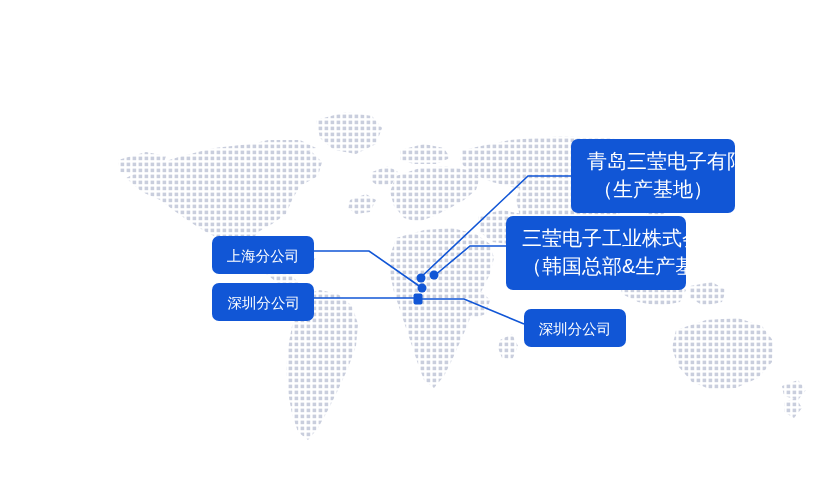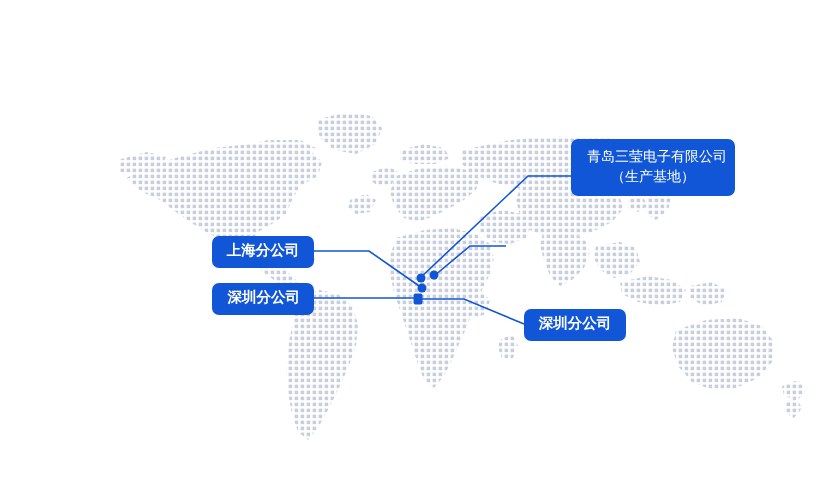--- a/index.html
+++ b/index.html
@@ -58,27 +58,26 @@
     border-radius: 7px;
     text-align: center;
     line-height: 1.42;
     white-space: nowrap;
     box-sizing: border-box;
   }
   .label .line {
     display: block;
   }
   .label.one-line {
-    padding: 4px 14px 7px 14px;
+    padding: 10px 14px 7px 14px;
     font-size: 14.5px;
-    font-weight: bold;
   }
   .label.two-line {
     padding: 8px 16px 9px 16px;
-    font-size: 14px;
+    font-size: 20px;
   }
 </style>
 </head>
 <body>
 
 <div id="stage">
 
   <div id="map-layer">
     <svg width="824" height="480" viewBox="0 0 824 480" xmlns="http://www.w3.org/2000/svg" aria-hidden="true">
       <defs>
@@ -161,20 +160,24 @@
   <div class="marker" style="left:434px; top:275px;"></div>
   <div class="marker" style="left:421px; top:278px;"></div>
   <div class="marker" style="left:422px; top:288px;"></div>
   <div class="marker square" style="left:418px; top:299px;"></div>
 
   <div class="label two-line" style="left:571px; top:139px; width:164px;">
     <span class="line">青岛三莹电子有限公司</span>
     <span class="line">（生产基地）</span>
   </div>
 
+  <div class="label two-line" style="left:506px; top:216px; width:180px;">
+    <span class="line">三莹电子工业株式会社</span>
+    <span class="line">（韩国总部&amp;生产基地）</span>
+  </div>
 
   <div class="label one-line" style="left:212px; top:236px; width:102px;">
     <span class="line">上海分公司</span>
   </div>
 
   <div class="label one-line" style="left:212px; top:283px; width:102px;text-align:right;">
     <span class="line">深圳分公司</span>
   </div>
 
   <div class="label one-line" style="left:524px; top:309px; width:102px;">

